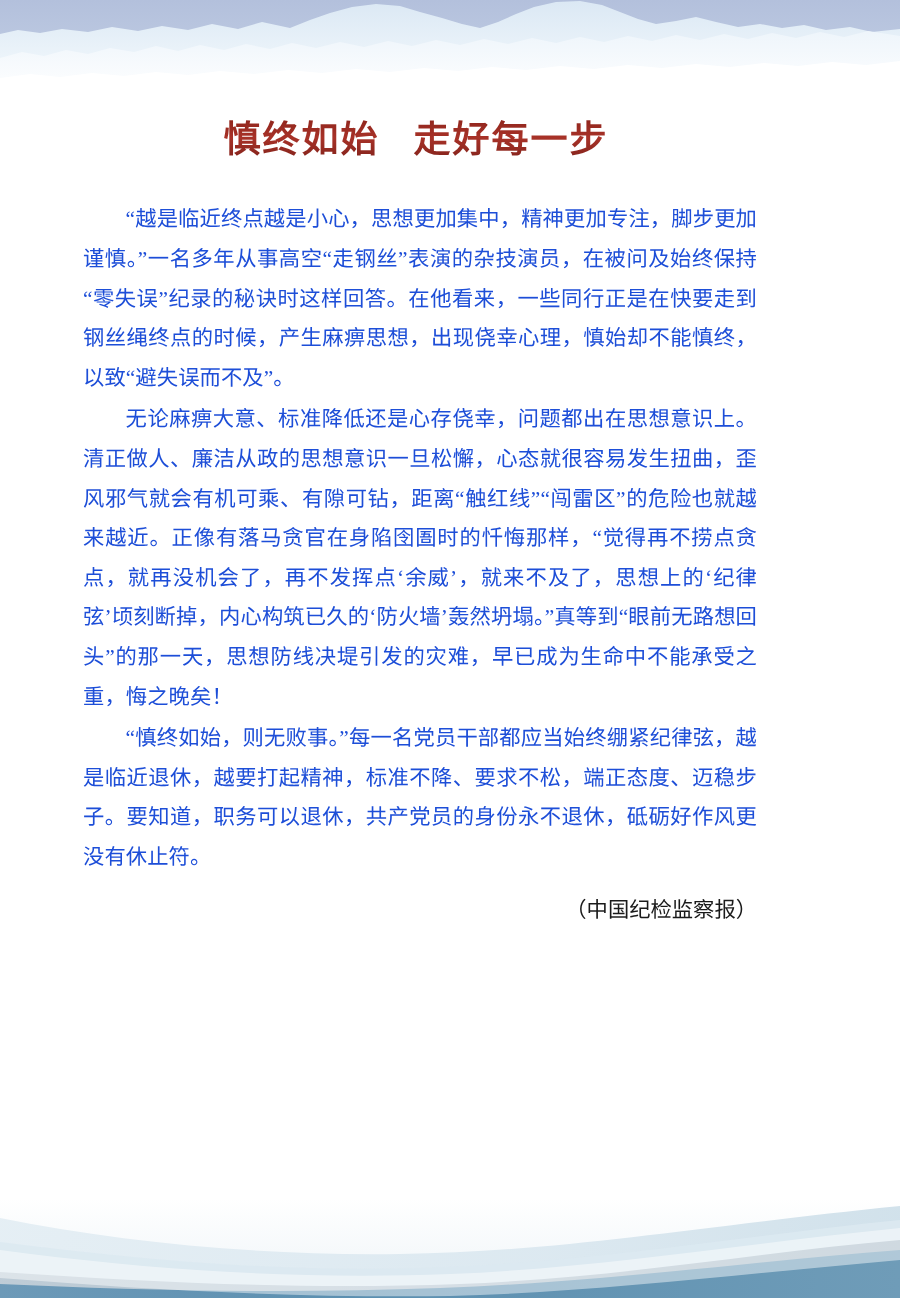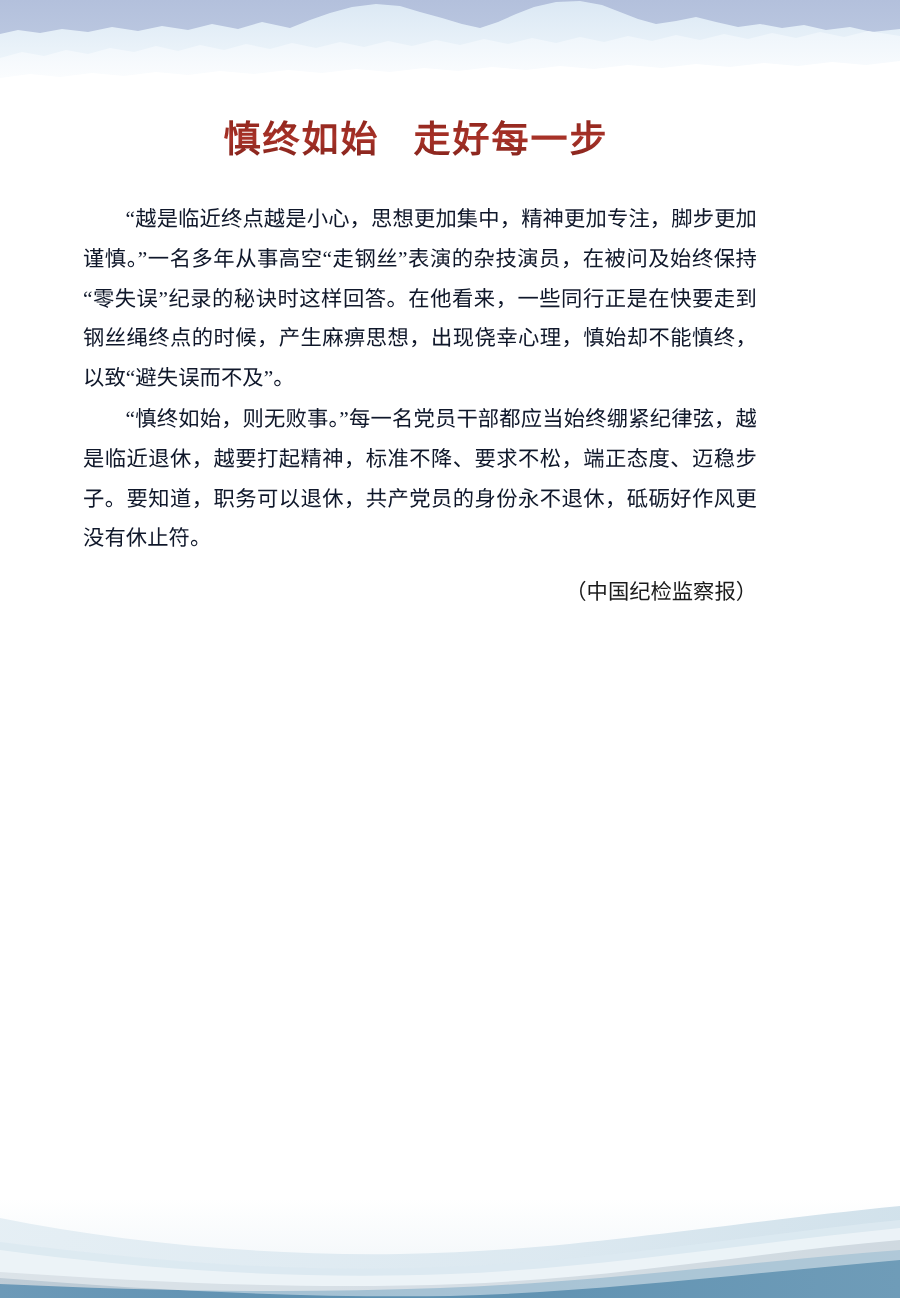--- a/index.html
+++ b/index.html
@@ -79,21 +79,21 @@
   .body-copy {
     margin: 38px 0 0 0;
     padding: 0 75px 0 83px;
   }
 
   .body-copy p {
     margin: 0 0 2px 0;
     font-family: "Liberation Serif", "DejaVu Serif", serif;
     font-size: 21.3px;
     line-height: 39.6px;
-    color: #0f172a;
+    color: #1d4ed8;
     text-align: justify;
     text-justify: inter-ideograph;
     text-indent: 2em;
     letter-spacing: 0.1px;
   }
 
   .attribution {
     margin: 14px 0 0 0;
     padding: 0 75px 0 83px;
     text-align: right;
@@ -154,20 +154,21 @@
   </div>
 
   <div class="article">
 
     <h1 class="article-title">
       <span>慎终如始</span><span class="title-gap"></span><span>走好每一步</span>
     </h1>
 
     <div class="body-copy">
       <p>“越是临近终点越是小心，思想更加集中，精神更加专注，脚步更加谨慎。”一名多年从事高空“走钢丝”表演的杂技演员，在被问及始终保持“零失误”纪录的秘诀时这样回答。在他看来，一些同行正是在快要走到钢丝绳终点的时候，产生麻痹思想，出现侥幸心理，慎始却不能慎终，以致“避失误而不及”。</p>
+      <p>无论麻痹大意、标准降低还是心存侥幸，问题都出在思想意识上。清正做人、廉洁从政的思想意识一旦松懈，心态就很容易发生扭曲，歪风邪气就会有机可乘、有隙可钻，距离“触红线”“闯雷区”的危险也就越来越近。正像有落马贪官在身陷囹圄时的忏悔那样，“觉得再不捞点贪点，就再没机会了，再不发挥点‘余威’，就来不及了，思想上的‘纪律弦’顷刻断掉，内心构筑已久的‘防火墙’轰然坍塌。”真等到“眼前无路想回头”的那一天，思想防线决堤引发的灾难，早已成为生命中不能承受之重，悔之晚矣！</p>
       <p>“慎终如始，则无败事。”每一名党员干部都应当始终绷紧纪律弦，越是临近退休，越要打起精神，标准不降、要求不松，端正态度、迈稳步子。要知道，职务可以退休，共产党员的身份永不退休，砥砺好作风更没有休止符。</p>
     </div>
 
     <div class="attribution">（中国纪检监察报）</div>
   </div>
 
   <div class="footer-band">
     <svg viewBox="0 0 900 100" preserveAspectRatio="none" xmlns="http://www.w3.org/2000/svg">
       <defs>
         <linearGradient id="waveTop" x1="0" y1="0" x2="0" y2="1">

